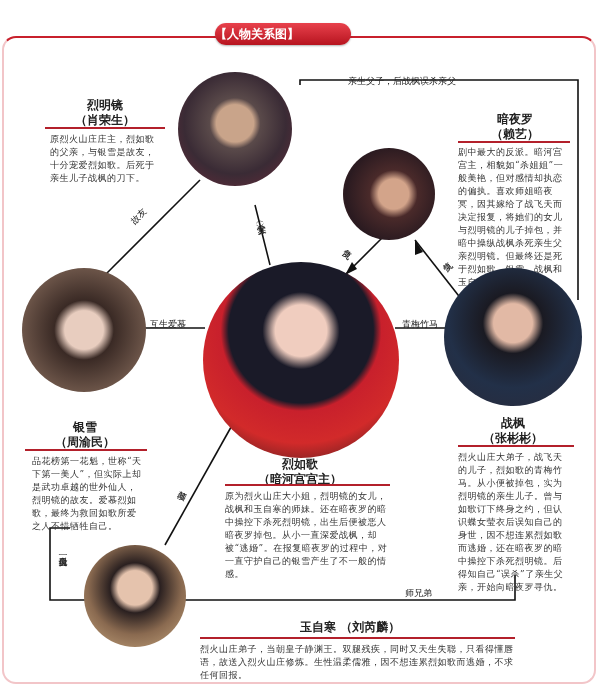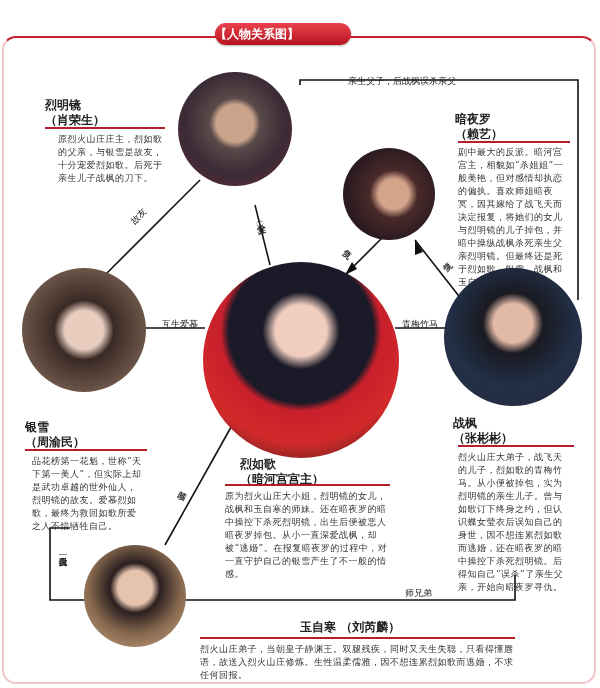--- a/index.html
+++ b/index.html
@@ -1,20 +1,20 @@
 <!DOCTYPE html>
 <html><head>
 <meta charset="utf-8">
 <style>
   html, body { margin:0; padding:0; background:#fff; }
   body { width:600px; height:688px; position:relative; overflow:hidden; font-family:"DejaVu Serif", serif; color:#222; }
   .frame { position:absolute; left:2px; top:36px; width:594px; height:648px; border:2px solid #f2c5c8; border-top:2px solid #c8202c; border-radius:14px; box-sizing:border-box; }
   .title-pill { position:absolute; left:215px; top:23px; width:136px; height:22px; border-radius:11px; background:linear-gradient(#e8414c,#b7141f); color:#fff; font-size:12px; font-weight:bold; text-align:left; line-height:22px; font-family:"DejaVu Sans", sans-serif; box-shadow:0 1px 2px rgba(0,0,0,.3); }
   .circle { position:absolute; border-radius:50%; overflow:hidden; }
-  .name { position:absolute; text-align:left; font-weight:bold; font-size:12px; line-height:15px; font-family:"DejaVu Sans", sans-serif; }
+  .name { position:absolute; text-align:center; font-weight:bold; font-size:12px; line-height:15px; font-family:"DejaVu Sans", sans-serif; }
   .redline { position:absolute; height:2px; background:#b3202b; }
   .desc { position:absolute; font-size:9px; line-height:13px; color:#333; letter-spacing:0.5px; }
   .rel { position:absolute; font-size:9px; font-family:"DejaVu Sans", sans-serif; color:#222; white-space:nowrap; }
   .vert { writing-mode:vertical-rl; }
   svg.lines { position:absolute; left:0; top:0; }
 </style>
 </head>
 <body>
 
 <div class="frame"></div>
@@ -48,21 +48,21 @@
     <polygon points="415,240 423,252 415,255"></polygon>
   </g>
 </svg>
 
 <div class="circle" style="left:178px;top:72px;width:114px;height:114px;background:radial-gradient(circle at 50% 45%,#c9a48a 0 22%,#5a4a4a 30%,#3a2b35 60%,#6b2a3a 100%);"></div>
 <div class="name" style="left:45px;top:98px;width:120px;">
     <div>烈明镜</div>
     <div>（肖荣生）</div>
   </div>
 <div class="redline" style="left:45px;top:127px;width:120px;"></div>
-<div class="desc" style="left:50px;top:133px;width:112px;margin-left:8px;">原烈火山庄庄主，烈如歌的父亲，与银雪是故友，十分宠爱烈如歌。后死于亲生儿子战枫的刀下。</div>
+<div class="desc" style="left:50px;top:133px;width:112px;">原烈火山庄庄主，烈如歌的父亲，与银雪是故友，十分宠爱烈如歌。后死于亲生儿子战枫的刀下。</div>
 
 <div class="circle" style="left:343px;top:148px;width:92px;height:92px;background:radial-gradient(circle at 55% 50%,#d3a48a 0 22%,#4a2a2a 35%,#2a1a20 70%,#5a2a25 100%);"></div>
 <div class="name" style="left:455px;top:112px;width:120px;">
     <div>暗夜罗</div>
     <div>（赖艺）</div>
   </div>
 <div class="redline" style="left:458px;top:141px;width:112px;"></div>
 <div class="desc" style="left:458px;top:146px;width:112px;">剧中最大的反派。暗河宫宫主，相貌如“杀姐姐”一般美艳，但对感情却执恋的偏执。喜欢师姐暗夜冥，因其嫁给了战飞天而决定报复，将她们的女儿与烈明镜的儿子掉包，并暗中操纵战枫杀死亲生父亲烈明镜。但最终还是死于烈如歌、银雪、战枫和玉自寒手中。</div>
 
 <div class="circle" style="left:22px;top:268px;width:124px;height:124px;background:radial-gradient(circle at 50% 50%,#e8cdbf 0 22%,#3a2a25 34%,#6b5448 70%,#a08070 100%);"></div>
@@ -92,17 +92,17 @@
 <div class="circle" style="left:84px;top:545px;width:102px;height:102px;background:radial-gradient(circle at 50% 42%,#e5c3ad 0 22%,#2a2020 32%,#8a6a50 60%,#c8a880 100%);"></div>
 <div class="name" style="left:300px;top:620px;width:200px;text-align:left;"><span>玉自寒</span> <span>（刘芮麟）</span></div>
 <div class="redline" style="left:200px;top:637px;width:315px;"></div>
 <div class="desc" style="left:200px;top:643px;width:320px;">烈火山庄弟子，当朝皇子静渊王。双腿残疾，同时又天生失聪，只看得懂唇语，故送入烈火山庄修炼。生性温柔儒雅，因不想连累烈如歌而逃婚，不求任何回报。</div>
 
 <div class="rel" style="left:348px;top:67px;margin-top:8px;">亲生父子，后战枫误杀亲父</div>
 <div class="rel" style="left:130px;top:210px;transform:rotate(-45deg);">故友</div>
 <div class="rel vert" style="left:252px;top:218px;transform:rotate(-12deg);">（养）父女</div>
 <div class="rel vert" style="left:348px;top:245px;transform:rotate(40deg);">复仇</div>
 <div class="rel vert" style="left:433px;top:258px;transform:rotate(-40deg);">复仇</div>
-<div class="rel" style="left:162px;top:318px;">互生爱慕</div>
+<div class="rel" style="left:150px;top:318px;">互生爱慕</div>
 <div class="rel" style="left:402px;top:318px;">青梅竹马</div>
 <div class="rel vert" style="left:180px;top:485px;transform:rotate(25deg);">倾慕</div>
 <div class="rel vert" style="left:56px;top:550px;">后灵魂合一</div>
 <div class="rel" style="left:405px;top:587px;">师兄弟</div>
 
 </body></html>

